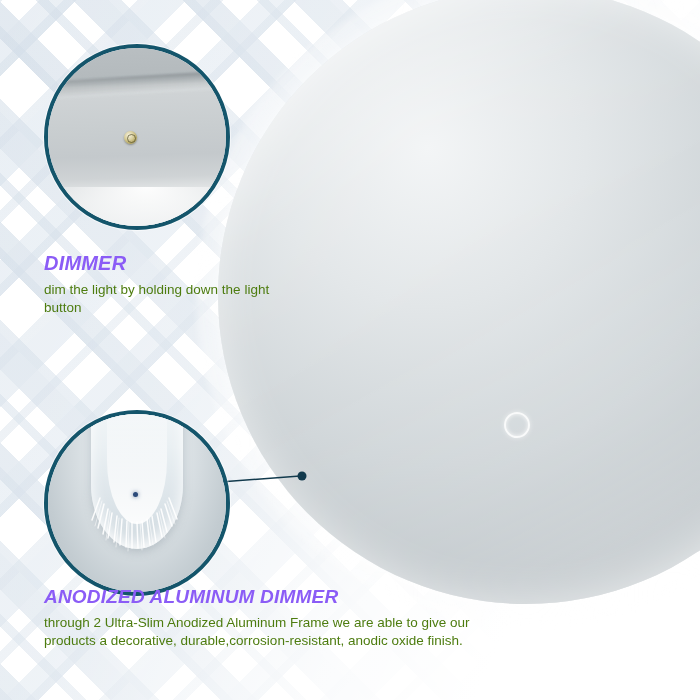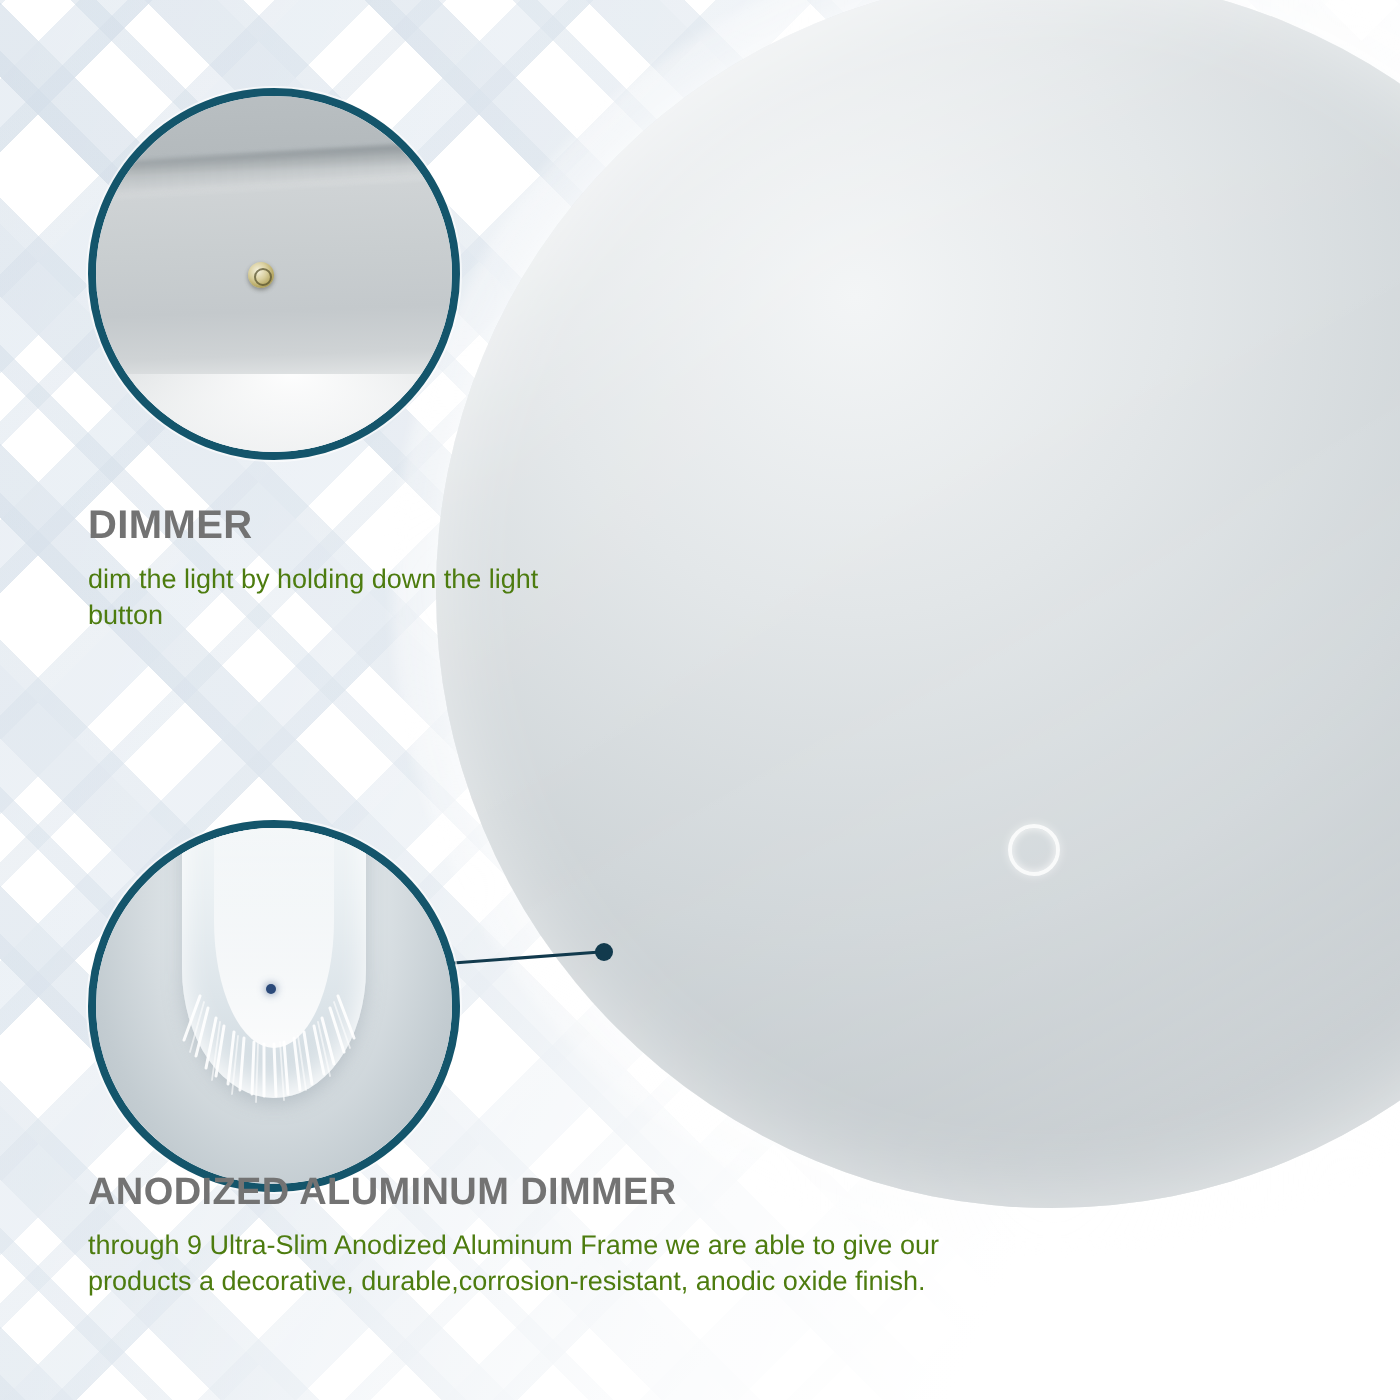--- a/index.html
+++ b/index.html
@@ -201,21 +201,22 @@
   
   .leader { position: absolute; left: 0; top: 0; width: 700px; height: 700px; pointer-events: none; }
 
   
   .txt { position: absolute; color: #13384a; }
   .txt h2 {
     margin: 0 0 6px 0;
     font-size: 20px;
     font-weight: bold;
     letter-spacing: 0.2px;
-    color: #737373;
+    color: #8b5cf6;
+    font-style: italic;
   }
   .txt p {
     margin: 0;
     font-size: 13.5px;
     line-height: 1.35;
     color: #4d7c0f;
   }
   .txt-1 { left: 44px; top: 252px; width: 250px; }
   .txt-2 { left: 44px; top: 586px; width: 430px; }
   .txt-2 h2 { font-size: 19px; }
@@ -426,16 +427,16 @@
           <path d="M111 97 L117 124"></path>
             <path d="M119 87 L127 110"></path>
         </g>
       </svg>
       <div class="c2-dot"></div>
     </div>
   </div>
 
   <div class="txt txt-2">
     <h2>ANODIZED ALUMINUM DIMMER</h2>
-    <p>through 9 Ultra-Slim Anodized Aluminum Frame we are able to give our products a decorative, durable,corrosion-resistant, anodic oxide finish.</p>
+    <p>through 2 Ultra-Slim Anodized Aluminum Frame we are able to give our products a decorative, durable,corrosion-resistant, anodic oxide finish.</p>
   </div>
 
 </div>
 
 </body></html>

